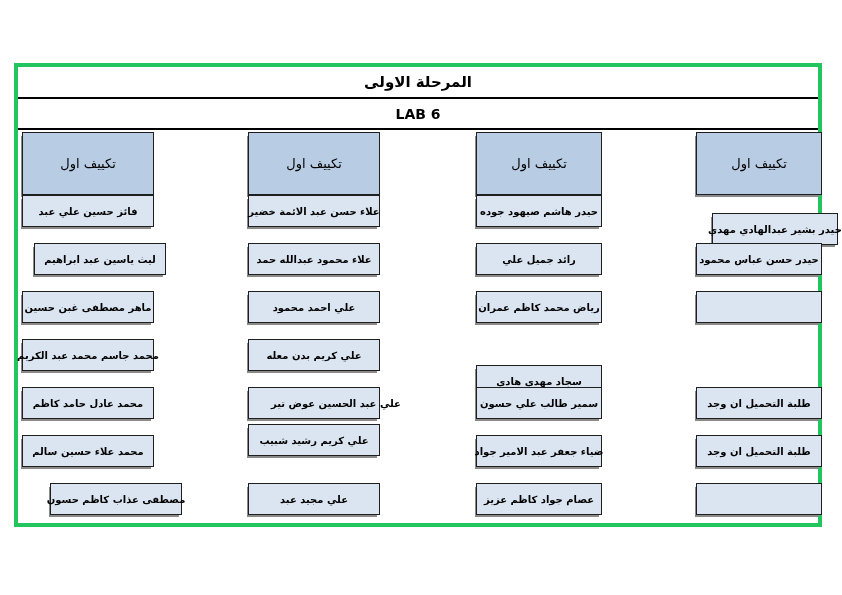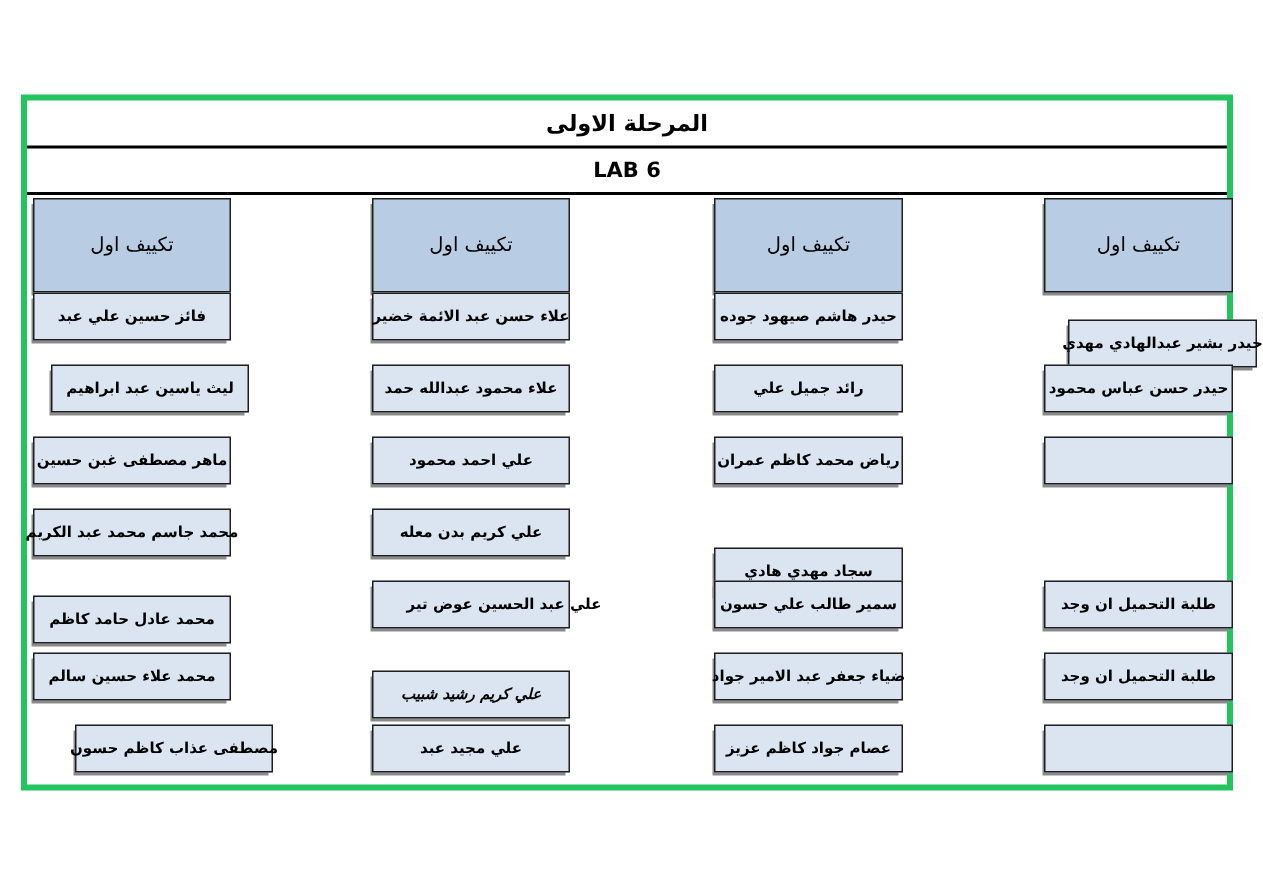--- a/index.html
+++ b/index.html
@@ -76,27 +76,27 @@
         <div class="cell" style="top: 351px;">عصام جواد كاظم عزيز</div>
         <div class="cell" style="top: 303px;">ضياء جعفر عبد الامير جواد</div>
       </div>
     <div class="col col-2">
       <div class="hdr">تكييف اول</div>
     <div class="cell" style="top: 63px;">علاء حسن عبد الائمة خضير</div>
         <div class="cell" style="top: 111px;">علاء محمود عبدالله حمد</div>
         <div class="cell" style="top: 159px;">علي احمد محمود</div>
         <div class="cell" style="top: 207px;">علي كريم بدن معله</div>
         <div class="cell" style="top: 255px; padding-left: 44px;">علي عبد الحسين عوض تير</div>
-        <div class="cell" style="top: 315px; font-style: italic;">علي كريم رشيد شبيب</div>
+        <div class="cell" style="top: 292px;">علي كريم رشيد شبيب</div>
         <div class="cell" style="top: 351px;">علي مجيد عبد</div>
       </div>
     <div class="col col-3">
       <div class="hdr">تكييف اول</div>
     <div class="cell" style="top: 63px;">فائز حسين علي عبد</div>
         <div class="cell" style="top: 111px; margin-left: 12px;">ليث ياسين عبد ابراهيم</div>
         <div class="cell" style="top: 159px;">ماهر مصطفى غبن حسين</div>
         <div class="cell" style="top: 207px;">محمد جاسم محمد عبد الكريم</div>
-        <div class="cell" style="top: 265px;">محمد عادل حامد كاظم</div>
+        <div class="cell" style="top: 255px;">محمد عادل حامد كاظم</div>
         <div class="cell" style="top: 303px;">محمد علاء حسين سالم</div>
         <div class="cell" style="top: 351px; margin-left: 28px;">مصطفى عذاب كاظم حسون</div>
       </div>
   </div>
 </div>
 
 </body></html>

